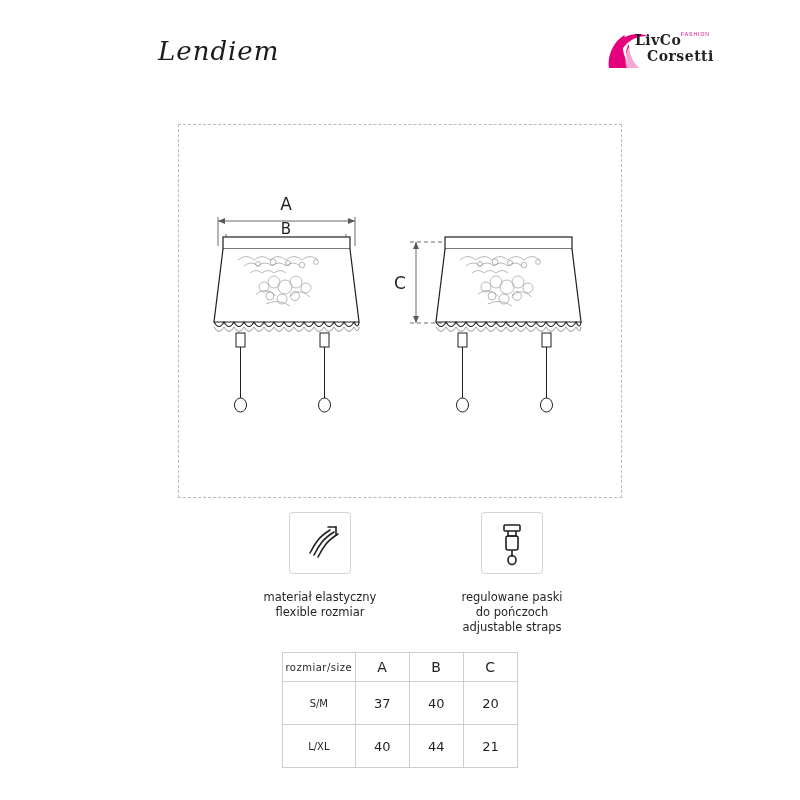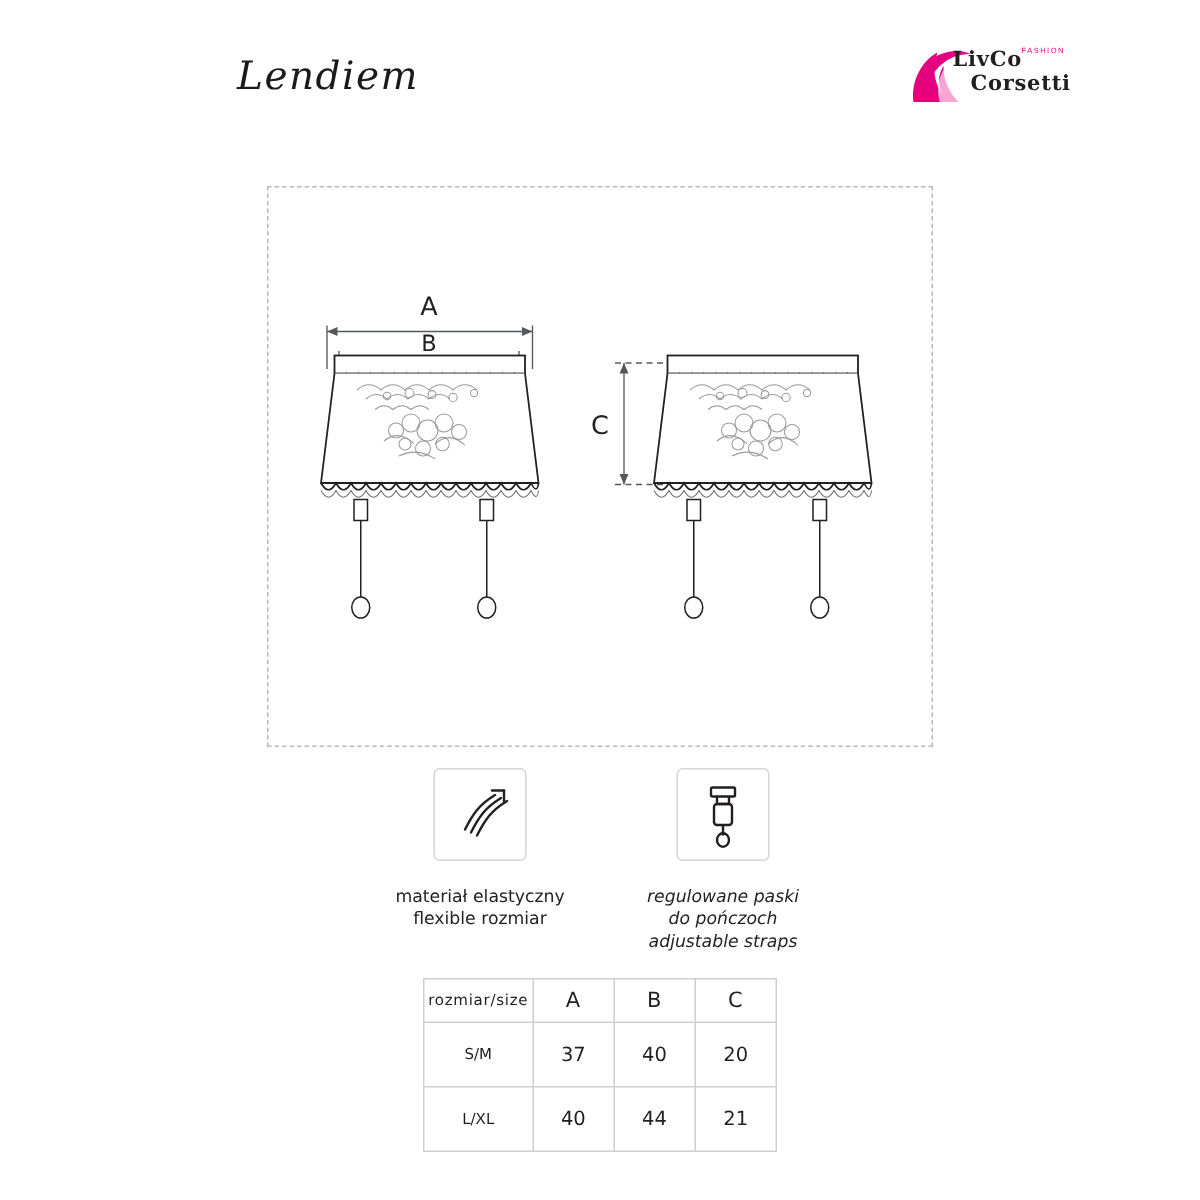--- a/index.html
+++ b/index.html
@@ -92,21 +92,21 @@
     top: 512px;
     width: 330px;
     height: 130px;
   }
   .feature {
     position: absolute;
     width: 160px;
     text-align: center;
   }
   .feature.f1 { left: 0px; top: 0; }
-  .feature.f2 { left: 162px; top: 0; font-style: italic; }
+  .feature.f2 { left: 192px; top: 0; }
   .feature-box {
     width: 62px;
     height: 62px;
     margin: 0 auto;
     border: 1px solid #d5d5d5;
     border-radius: 4px;
     box-sizing: border-box;
     position: relative;
   }
   .feature-caption {

